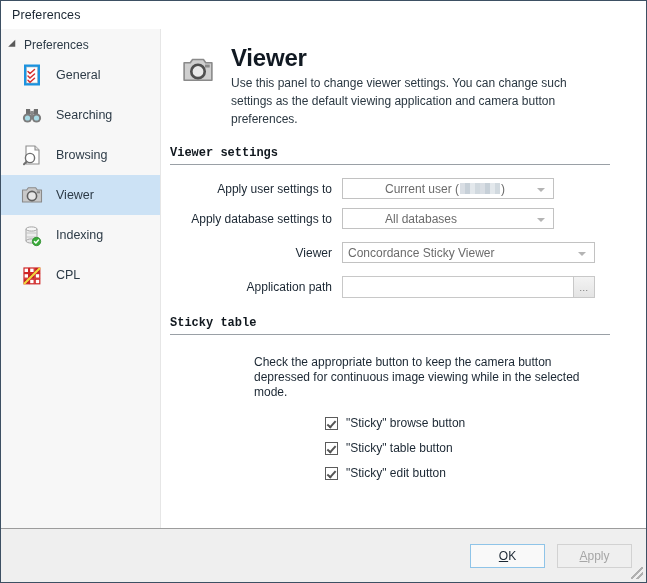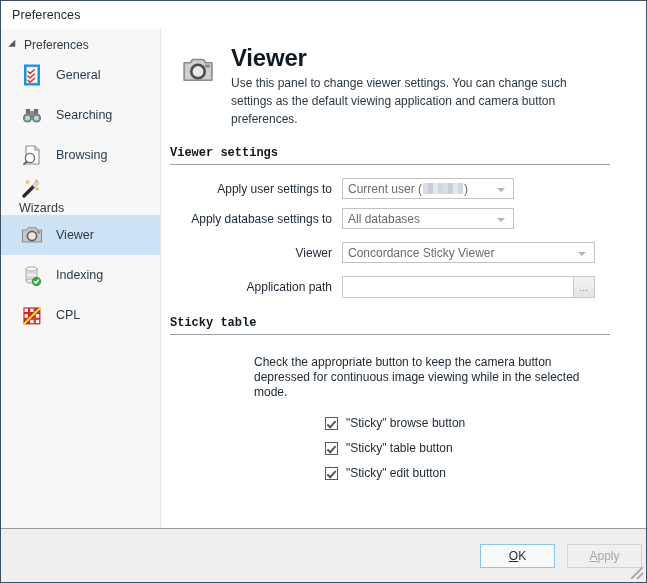--- a/index.html
+++ b/index.html
@@ -195,21 +195,21 @@
   .combo .combo-arrow {
     position: absolute;
     right: 8px;
     top: 9px;
     width: 0;
     height: 0;
     border-left: 4px solid transparent;
     border-right: 4px solid transparent;
     border-top: 4px solid #b4b4b4;
   }
-  .combo.w-small { width: 172px; }
+  .combo.w-small { width: 212px; padding-left: 37px; }
   .combo.w-wide  { width: 253px; }
 
   .redaction {
     display: inline-block;
     width: 40px;
     height: 11px;
     margin: 0 1px;
     vertical-align: middle;
     background:
       repeating-linear-gradient(90deg,
@@ -299,21 +299,21 @@
   
   #footer {
     height: 54px;
     min-height: 54px;
     background: #efefef;
     border-top: 1px solid #9c9c9c;
     box-sizing: border-box;
     display: flex;
     align-items: center;
     justify-content: flex-end;
-    padding-right: 4px;
+    padding-right: 14px;
     gap: 12px;
     position: relative;
   }
   .btn {
     width: 75px;
     height: 24px;
     box-sizing: border-box;
     background: #f6f6f6;
     border: 1px solid #adadad;
     font-size: 12px;
@@ -390,34 +390,20 @@
       <div class="nav-item">
         <svg class="nav-icon" viewBox="0 0 26 26">
           <path d="M7 4 h9 l4 4 v14 h-13 z" fill="#ffffff" stroke="#8e8e8e" stroke-width="1.1"></path>
           <path d="M16 4 v4 h4" fill="#e4e4e4" stroke="#8e8e8e" stroke-width="1.1"></path>
           <circle cx="11" cy="16" r="4.6" fill="#ffffff" stroke="#6e6e6e" stroke-width="1.4"></circle>
           <line x1="7.6" y1="19.6" x2="5" y2="22.2" stroke="#6e6e6e" stroke-width="2" stroke-linecap="round"></line>
         </svg>
         <span class="nav-label">Browsing</span>
       </div>
 
-      <div class="nav-item">
-        <line x1="0" y1="0" x2="0" y2="0">
-        <svg class="nav-icon" viewBox="0 0 26 26">
-          <line x1="5" y1="21" x2="18" y2="8" stroke="#2b2b2b" stroke-width="3.4" stroke-linecap="round"></line>
-          <line x1="15.5" y1="10.5" x2="18.5" y2="7.5" stroke="#d8d8d8" stroke-width="3.4" stroke-linecap="round"></line>
-          <g fill="none" stroke="#f0b35c" stroke-width="1.3">
-            <path d="M7 5.6 l3 3 M10 5.6 l-3 3"></path>
-            <path d="M16 4.6 l2.6 2.6 M18.6 4.6 l-2.6 2.6"></path>
-            <path d="M17 12.6 l2.6 2.6 M19.6 12.6 l-2.6 2.6"></path>
-          </g>
-        </svg>
-        <span class="nav-label">Wizards</span>
-      </line>
-        </div>
 
       <div class="nav-item selected">
         <svg class="nav-icon" viewBox="0 0 26 26">
           <path d="M3.5 8 h4.2 l1.6 -2.2 h7.4 l1.6 2.2 h4.2 v12 h-19 z" fill="#c9c9c9" stroke="#8a8a8a" stroke-width="1.1" stroke-linejoin="round"></path>
           <circle cx="13" cy="14" r="4.6" fill="#e6e6e6" stroke="#5f5f5f" stroke-width="1.6"></circle>
           <rect x="17.8" y="9.3" width="3.2" height="2" fill="#8a8a8a"></rect>
         </svg>
         <span class="nav-label">Viewer</span>
       </div>
 

